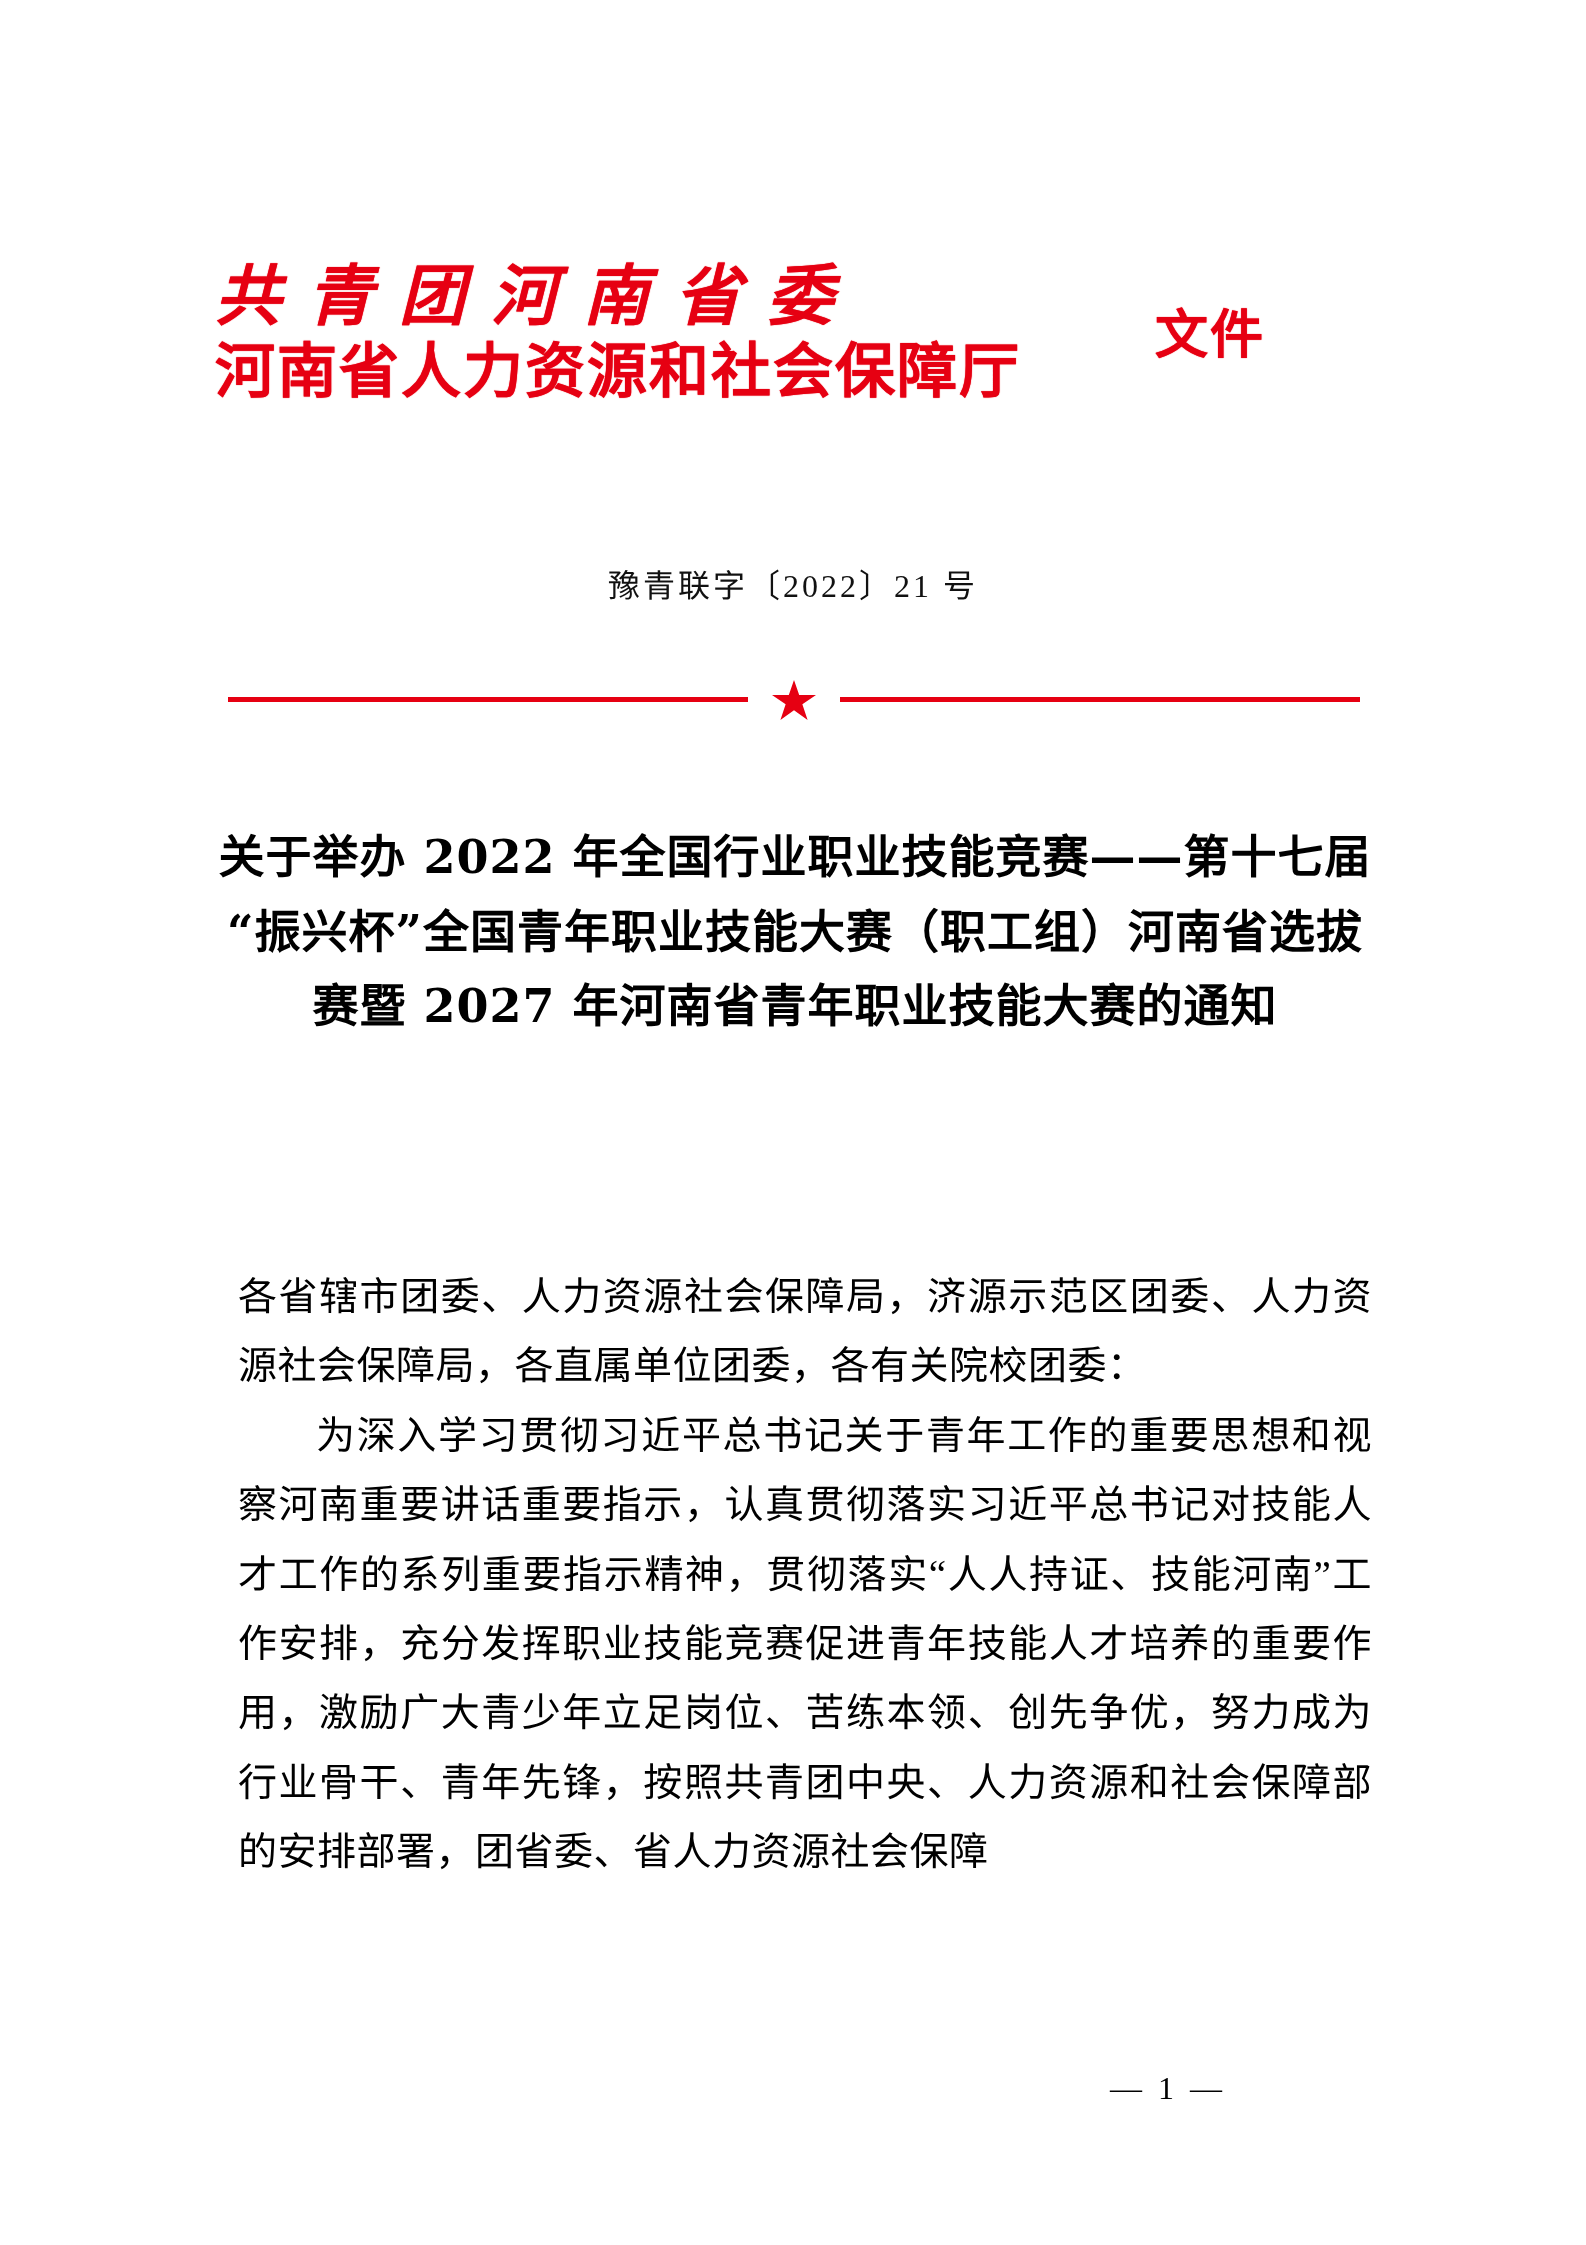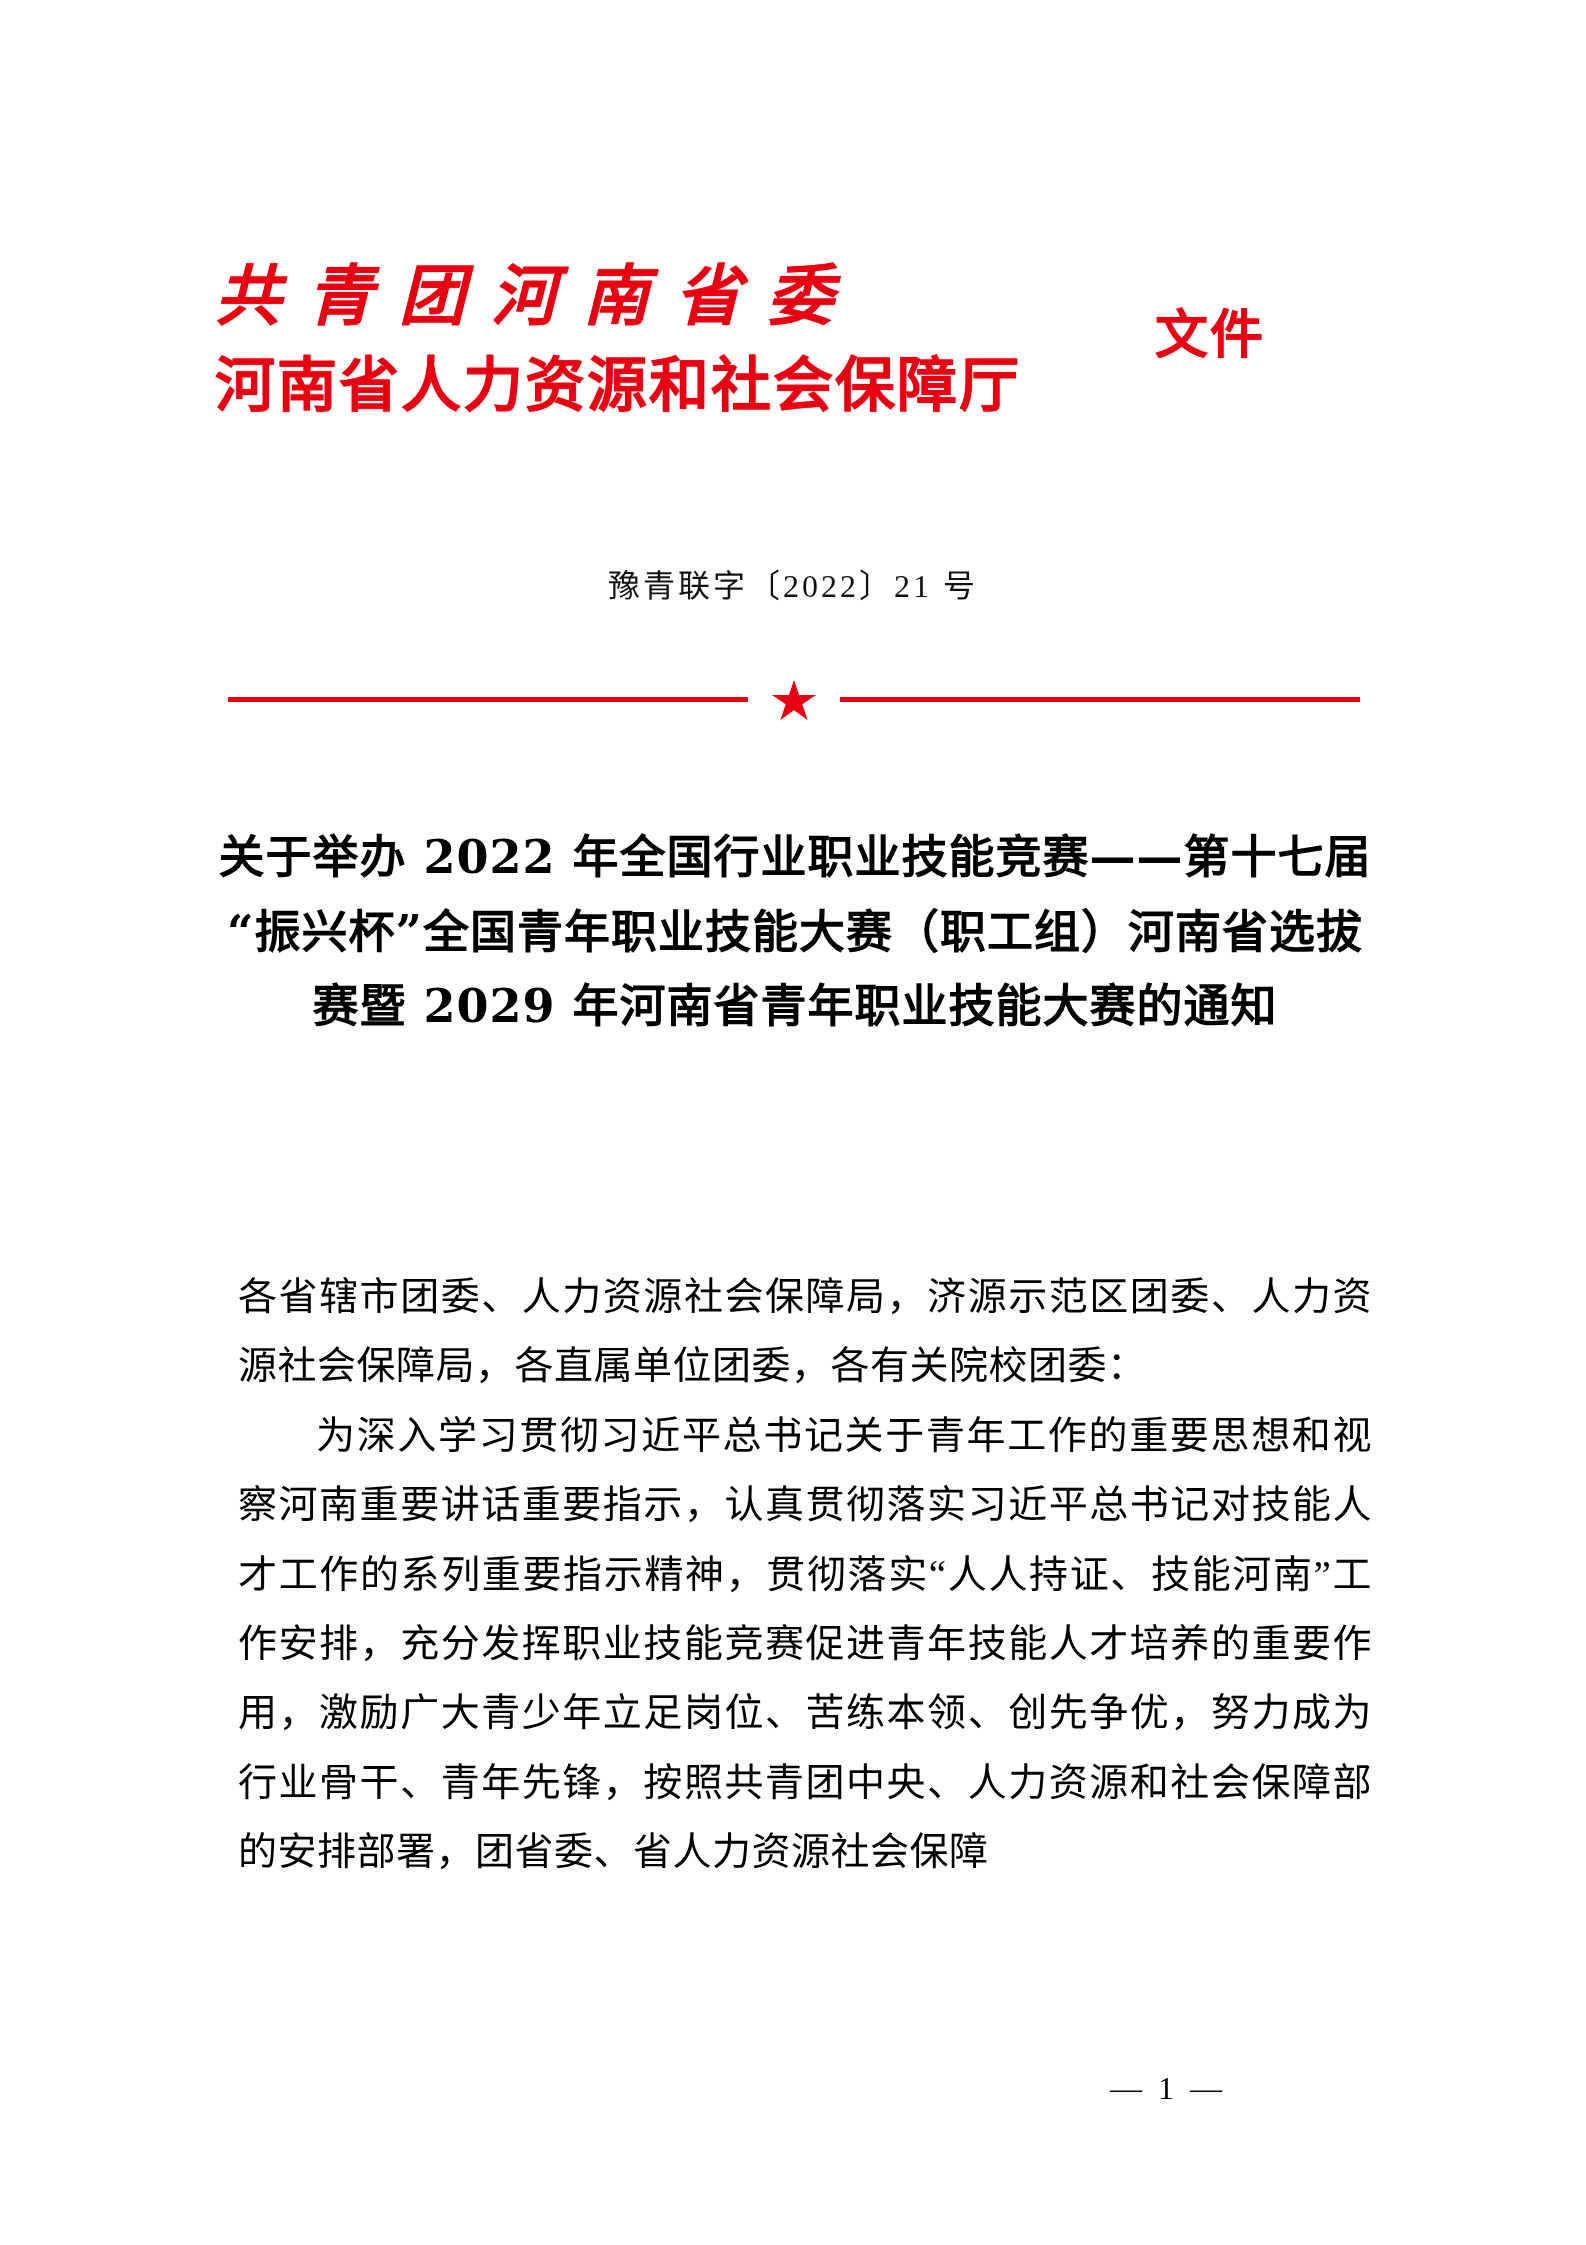--- a/index.html
+++ b/index.html
@@ -44,21 +44,21 @@
     font-style: italic;
   }
   .org-line-2 {
     color: #e60012;
     font-family: "DejaVu Serif", "Liberation Serif", serif;
     font-weight: bold;
     font-size: 60px;
     letter-spacing: 2px;
     line-height: 1.08;
     white-space: nowrap;
-    margin-top: 22px;
+    margin-top: 8px;
     text-shadow: 0 0 1px #e60012;
   }
   .doc-word {
     position: absolute;
     left: 1155px;
     top: 308px;
     color: #e60012;
     font-family: "DejaVu Serif", "Liberation Serif", serif;
     font-weight: bold;
     font-size: 53px;
@@ -172,21 +172,21 @@
   <div class="doc-word">文件</div>
 
   <div class="doc-number">豫青联字〔2022〕21 号</div>
 
   <div class="sep">
     <div class="bar left"></div>
     <div class="star"></div>
     <div class="bar right"></div>
   </div>
 
-  <div class="title">关于举办 2022 年全国行业职业技能竞赛——第十七届“振兴杯”全国青年职业技能大赛（职工组）河南省选拔赛暨 2029 年河南省青年职业技能大赛的通知</div>
+  <div class="title">关于举办 2022 年全国行业职业技能竞赛——第十七届“振兴杯”全国青年职业技能大赛（职工组）河南省选拔赛暨 2027 年河南省青年职业技能大赛的通知</div>
 
   <div class="body-text">
     <p>各省辖市团委、人力资源社会保障局，济源示范区团委、人力资源社会保障局，各直属单位团委，各有关院校团委：</p>
     <p class="indent">为深入学习贯彻习近平总书记关于青年工作的重要思想和视察河南重要讲话重要指示，认真贯彻落实习近平总书记对技能人才工作的系列重要指示精神，贯彻落实“人人持证、技能河南”工作安排，充分发挥职业技能竞赛促进青年技能人才培养的重要作用，激励广大青少年立足岗位、苦练本领、创先争优，努力成为行业骨干、青年先锋，按照共青团中央、人力资源和社会保障部的安排部署，团省委、省人力资源社会保障</p>
   </div>
 
   <div class="footer">
     <span class="pg">— 1 —</span>
   </div>
 

